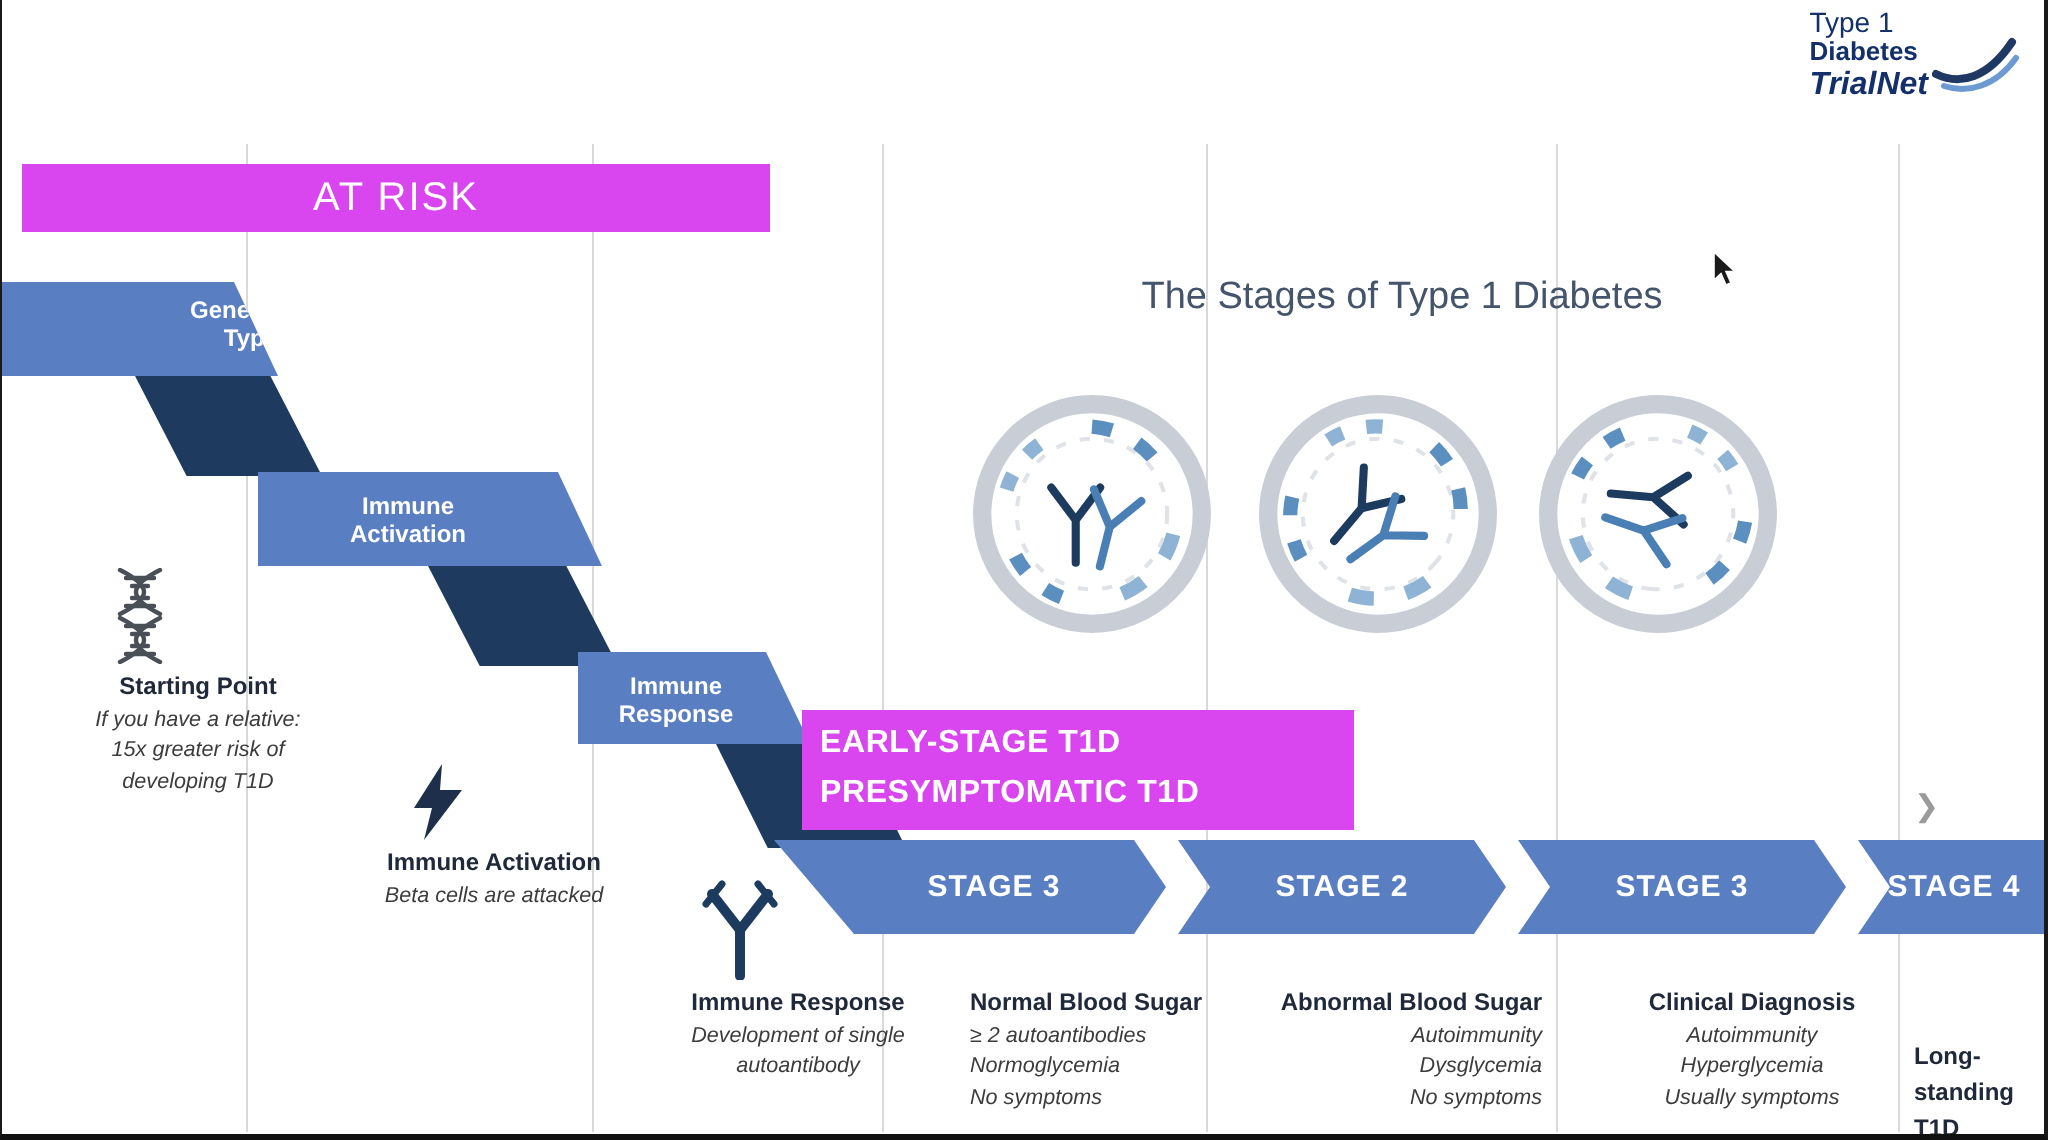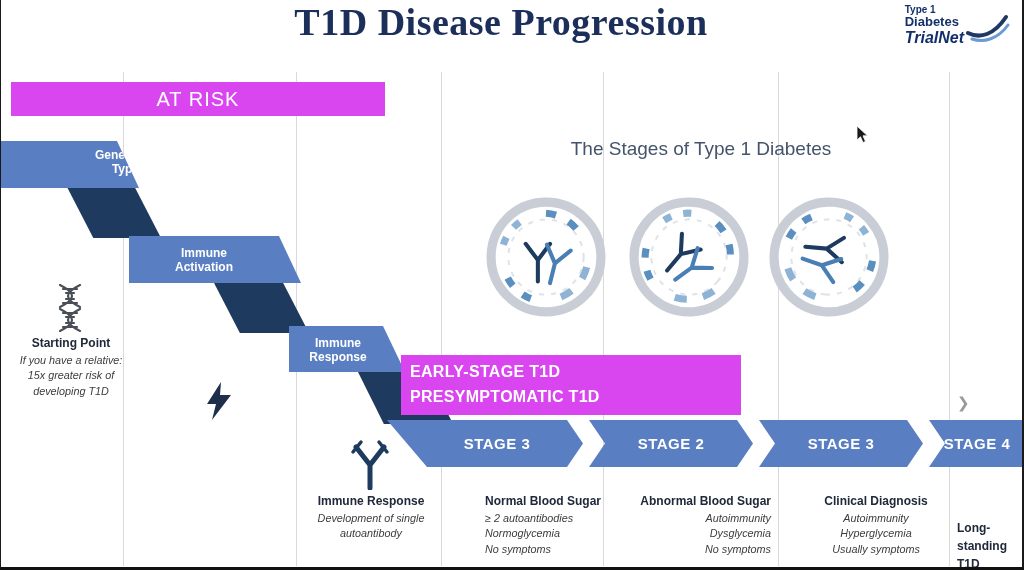--- a/index.html
+++ b/index.html
@@ -11,72 +11,71 @@
   }
   .abs{position:absolute;}
   
   .main-title{
     left:200px;top:0px;width:600px;text-align:center;
     font-family:"Liberation Serif","DejaVu Serif",serif;
     font-weight:700;font-size:38px;color:#1b2f5a;letter-spacing:.5px;
   }
   
   .logo{right:12px;top:4px;display:flex;align-items:flex-end;color:#13306b;}
-  .logo .lt1{font-size:10px;font-weight:700;line-height:1.1;}
+  .logo .lt1{font-size:14px;font-weight:400;line-height:1.1;}
   .logo .lt2{font-size:13px;font-weight:700;line-height:1.1;}
   .logo .lt3{font-size:16px;font-weight:700;font-style:italic;line-height:1.1;}
   .logo svg{margin-left:2px;margin-bottom:2px;}
   
   .vline{width:1px;top:72px;height:494px;background:#d9d9d9;z-index:0;}
   
   .banner-green{
     background:#d946ef;color:#ffffff;z-index:4;
   }
   .at-risk{left:10px;top:82px;width:374px;height:34px;display:flex;align-items:center;justify-content:center;
     font-size:20px;font-weight:500;letter-spacing:1px;}
-  .early{left:400px;top:355px;width:340px;height:60px;display:flex;flex-direction:column;justify-content:center;
+  .early{left:400px;top:355px;width:276px;height:60px;display:flex;flex-direction:column;justify-content:center;
     padding-left:9px;box-sizing:border-box;font-size:16px;font-weight:600;letter-spacing:.3px;line-height:1.55;}
   
   .band{background:#5a7ec2;z-index:2;color:#fff;}
   .band .band-label{font-size:12px;font-weight:700;line-height:1.2;}
   .conn{background:#1e3a5e;z-index:1;}
   .clip-band{clip-path:polygon(0 0, calc(100% - 22px) 0, 100% 100%, 0 100%);}
   .clip-conn{clip-path:polygon(0 0, 72% 0, 100% 100%, 28% 100%);}
   
   .ribbon{top:420px;height:47px;background:#5a7ec2;z-index:2;display:flex;align-items:center;justify-content:center;
     color:#fff;font-weight:700;font-size:15px;letter-spacing:.5px;}
   .rib1{clip-path:polygon(0 0, calc(100% - 16px) 0, 100% 50%, calc(100% - 16px) 100%, 40px 100%);}
   .ribmid{clip-path:polygon(0 0, calc(100% - 16px) 0, 100% 50%, calc(100% - 16px) 100%, 0 100%, 16px 50%);}
   .riblast{clip-path:polygon(0 0, 100% 0, 100% 100%, 0 100%, 16px 50%);}
   
   .stages-header{left:520px;top:138px;width:360px;text-align:center;font-size:19px;color:#44546a;}
   
   .circle-icon{width:122px;height:122px;z-index:2;}
   
   .col-block{z-index:3;color:#3c3c3c;}
-  .col-block.center{text-align:center;}
+  .col-block.center{text-align:center;margin-left:28px;}
   .col-heading{font-size:12px;font-weight:700;color:#20293a;margin-bottom:3px;}
   .col-line{font-size:10.8px;line-height:1.42;font-style:italic;}
   
   .next-chevron{left:956px;top:394px;color:#9a9a9a;font-size:15px;z-index:5;}
   .cursor{z-index:9;}
 </style>
 </head>
 <body>
 
 <div class="stage-canvas">
 
   <div class="abs vline" style="left:122px"></div>
   <div class="abs vline" style="left:295px"></div>
   <div class="abs vline" style="left:440px"></div>
   <div class="abs vline" style="left:602px"></div>
   <div class="abs vline" style="left:777px"></div>
   <div class="abs vline" style="left:948px"></div>
 
-  <div class="abs main-title">T1D Disease Progression</div>
 
   <div class="abs logo">
     <div>
       <div class="lt1">Type 1</div>
       <div class="lt2">Diabetes</div>
       <div class="lt3">TrialNet</div>
     </div>
     <svg width="44" height="34" viewBox="0 0 44 34">
       <path d="M2 22 C14 28 28 24 40 6" stroke="#1f3864" stroke-width="4" fill="none" stroke-linecap="round"></path>
       <path d="M6 28 C18 32 32 28 42 14" stroke="#6b9bd2" stroke-width="3" fill="none" stroke-linecap="round"></path>
@@ -172,20 +171,24 @@
   <div class="abs col-block center" style="left:0;top:336px;width:140px;">
     <div class="col-heading">Starting Point</div>
     <div class="col-line">If you have a relative:</div>
     <div class="col-line">15x greater risk of</div>
     <div class="col-line">developing T1D</div>
   </div>
 
   <svg class="abs" style="left:206px;top:382px;z-index:3" width="24" height="38" viewBox="0 0 24 38">
     <polygon points="14,0 0,22 9,22 5,38 24,13 13,13" fill="#1d2f4a"></polygon>
   </svg>
+  <div class="abs col-block center" style="left:148px;top:424px;width:140px;">
+    <div class="col-heading">Immune Activation</div>
+    <div class="col-line">Beta cells are attacked</div>
+  </div>
 
   <svg class="abs" style="left:348px;top:438px;z-index:3" width="42" height="52" viewBox="0 0 42 52">
     <g fill="none" stroke="#1d3a5f" stroke-width="5" stroke-linecap="round">
       <path d="M21 50 L21 27 M21 27 L7 9 M21 27 L35 9"></path>
       <path d="M12 4 L4 14 M30 4 L38 14" stroke-width="3.5"></path>
     </g>
   </svg>
   <div class="abs col-block center" style="left:298px;top:494px;width:144px;">
     <div class="col-heading">Immune Response</div>
     <div class="col-line">Development of single</div>

